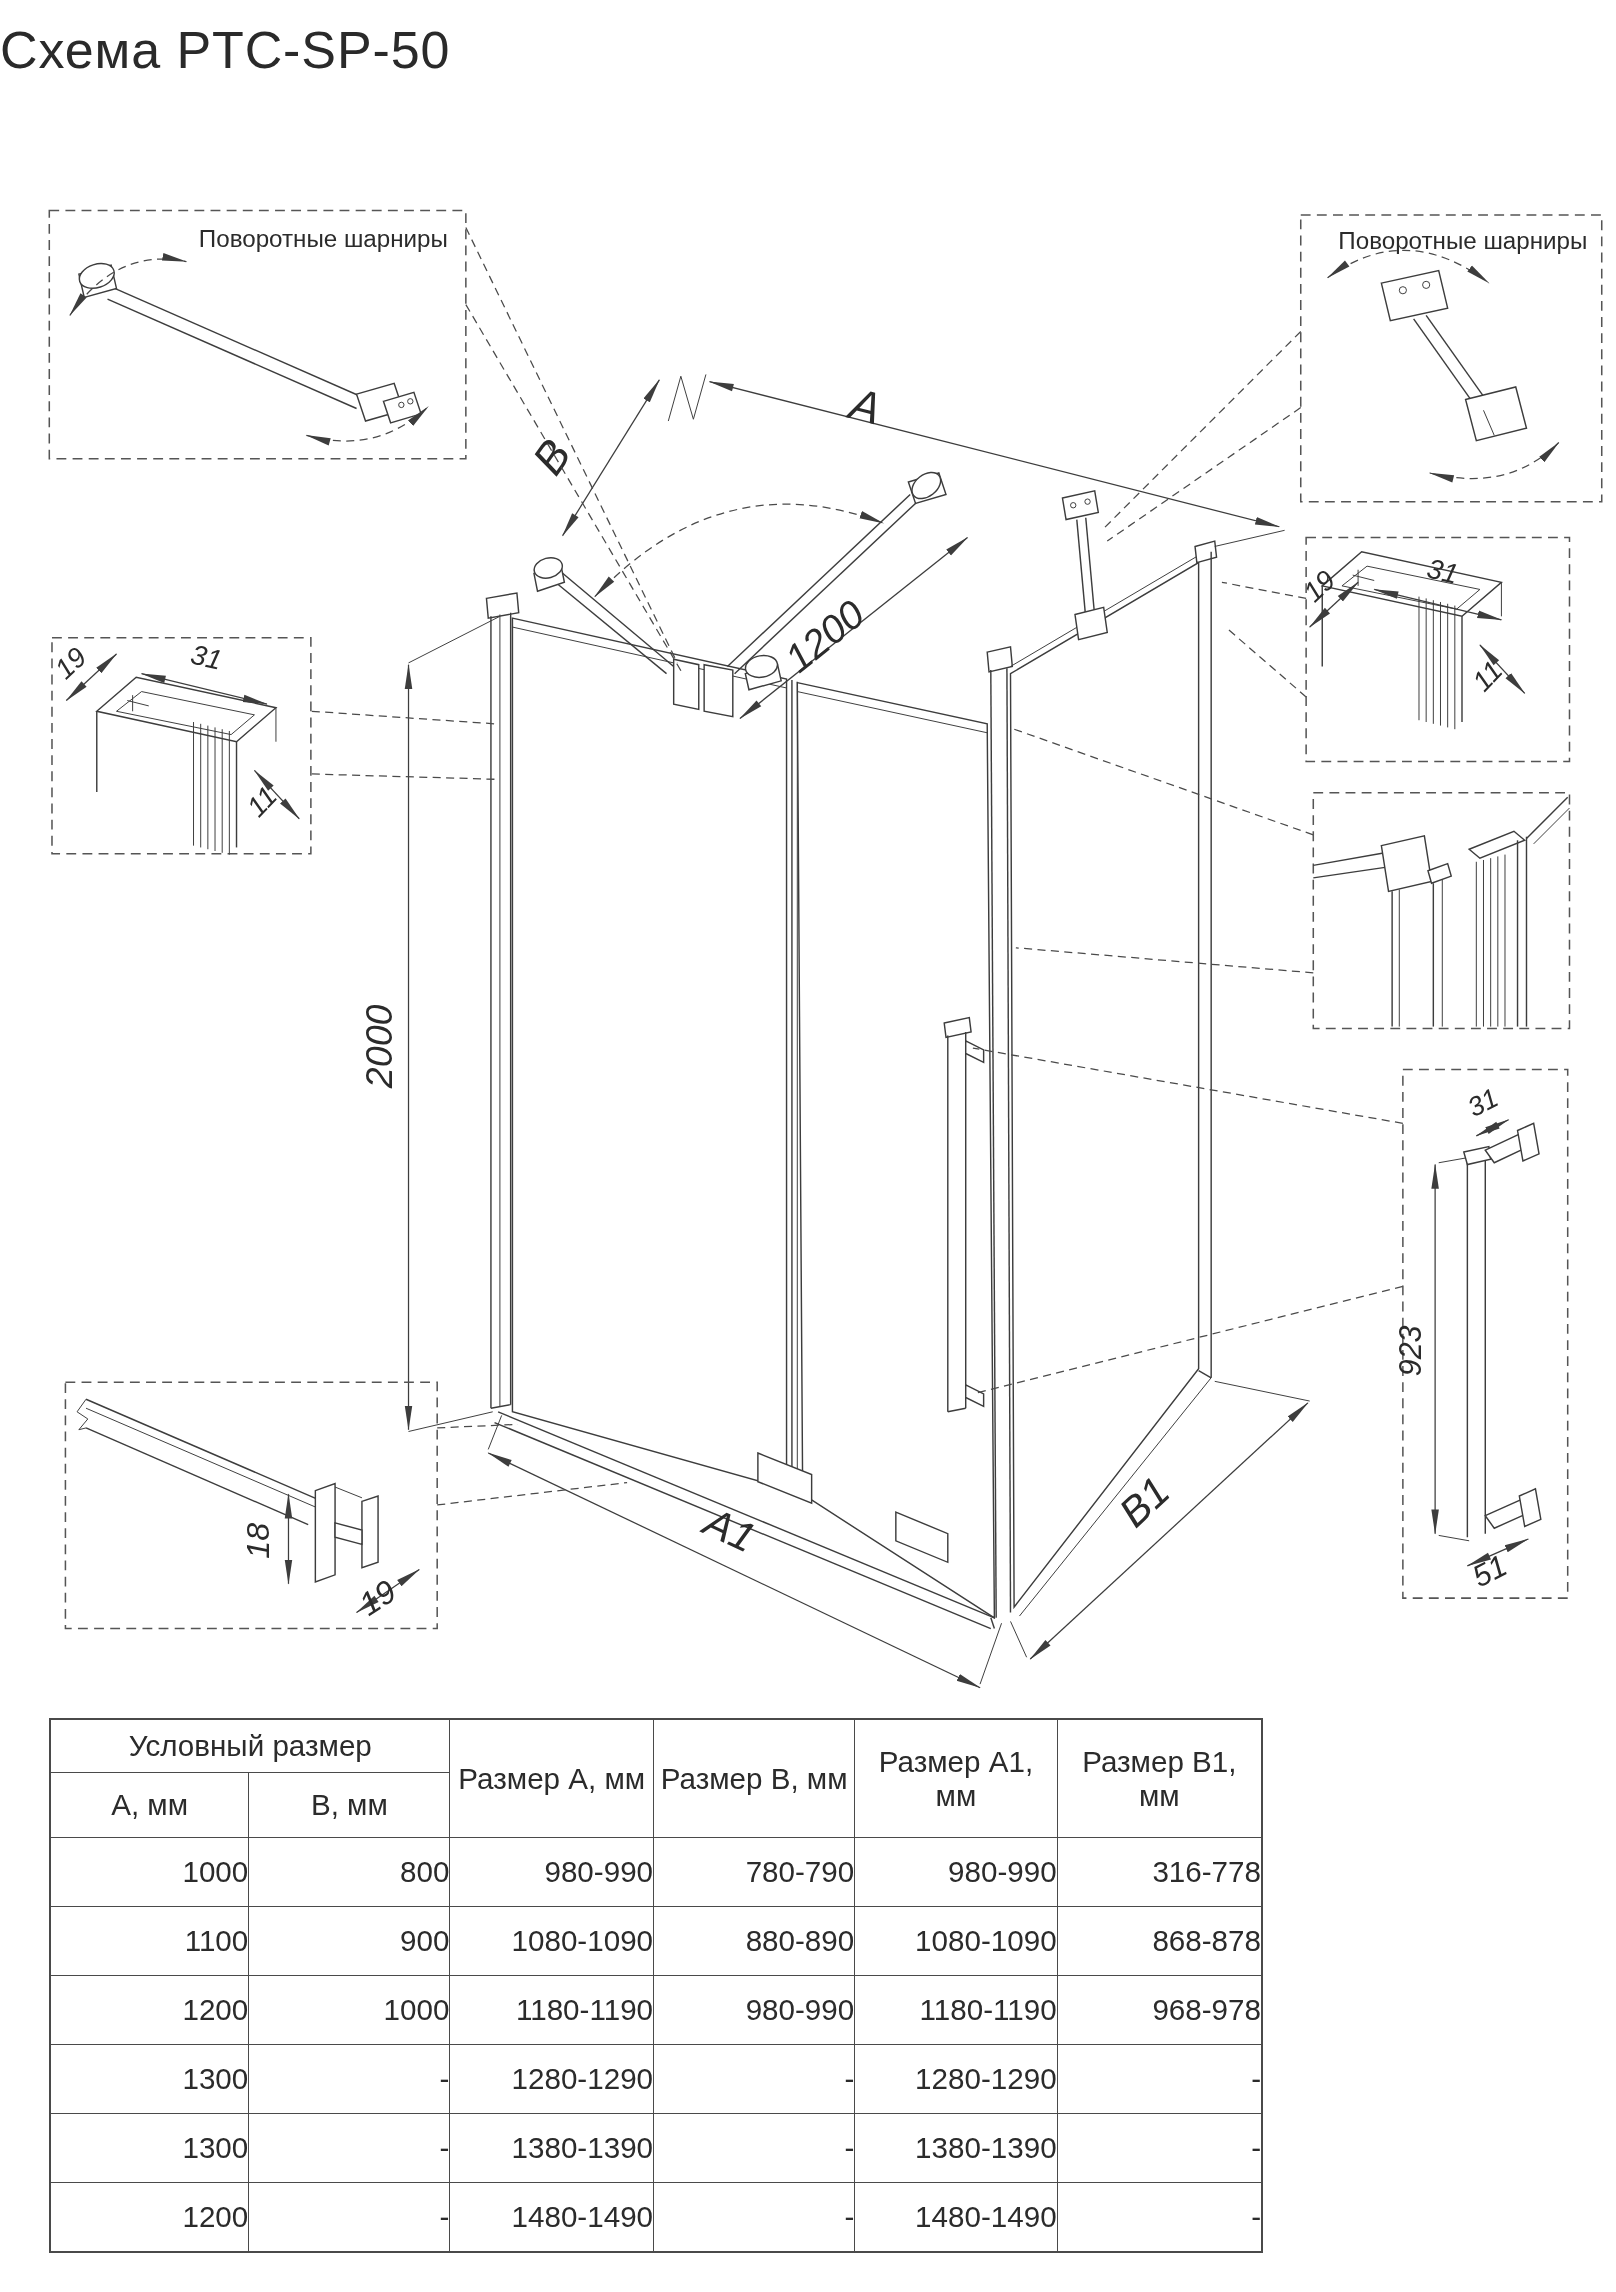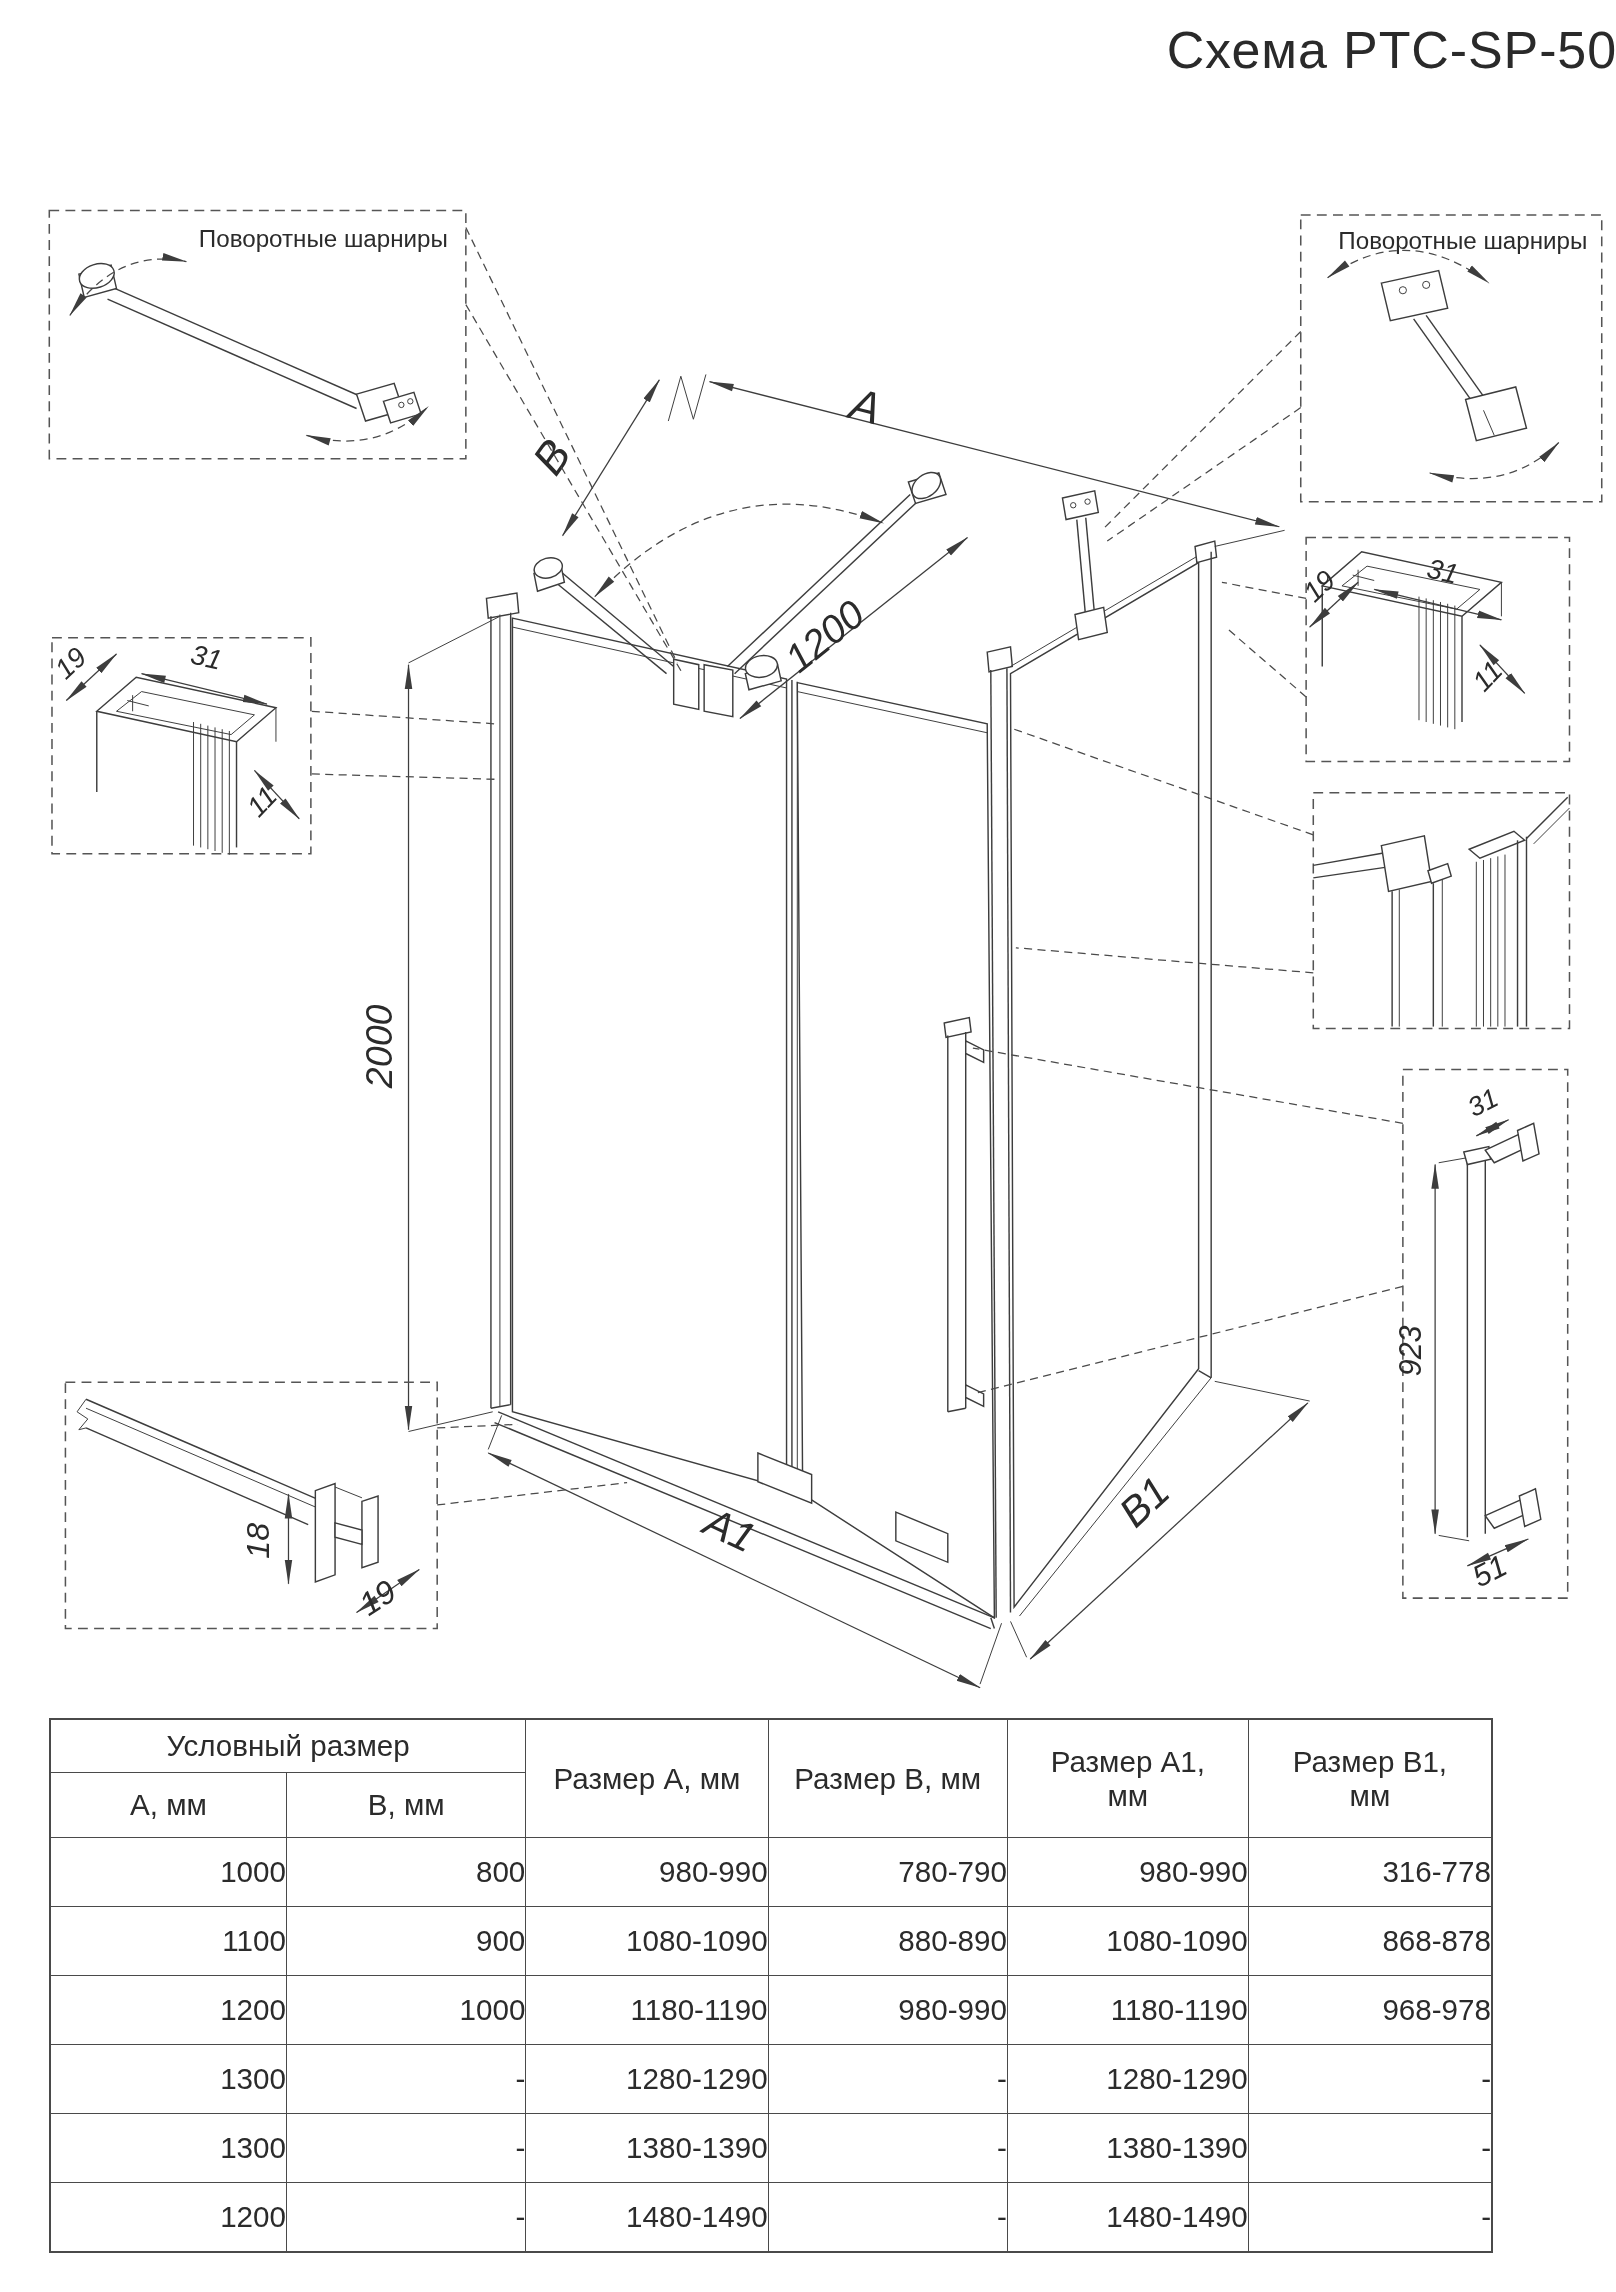--- a/index.html
+++ b/index.html
@@ -1,34 +1,34 @@
 <!DOCTYPE html>
 <html style="font-size:14.3px"><head>
 <meta charset="utf-8">
 <style>
   html,body{margin:0;padding:0;}
   body{
     width:1617px;height:2293px;position:relative;background:#ffffff;
     font-family:"Liberation Sans",sans-serif;color:#2b2b2b;overflow:hidden;
   }
   .page-title{
-    position:absolute;top:19.7px;left:0;width:100%;text-align:right;
+    position:absolute;top:19.7px;left:0;width:100%;text-align:left;
     font-size:52px;letter-spacing:0.9px;color:#2a2a2a;
   }
   svg text{fill:#2b2b2b;stroke:none;font-family:"Liberation Sans",sans-serif;}
   .dimtxt{font-style:italic;}
   .ln{stroke:#3d3d3d;stroke-width:1.6;fill:none;}
   .fw{stroke:#3d3d3d;stroke-width:1.6;fill:#ffffff;}
   .thin{stroke:#3d3d3d;stroke-width:1.1;fill:none;}
   .dsh{stroke:#4a4a4a;stroke-width:1.4;fill:none;stroke-dasharray:9 6;}
   .dimln{stroke:#3d3d3d;stroke-width:1.4;fill:none;}
   .box{fill:none;stroke:#555;stroke-width:1.7;stroke-dasharray:11 7;}
   
   .size-table{
-    position:absolute;left:49px;top:1718px;width:1444px;height:532px;
+    position:absolute;left:49px;top:1718px;width:1214px;height:532px;
     border-collapse:collapse;table-layout:fixed;
   }
   .size-table th,.size-table td{
     border:1.8px solid #4a4a4a;text-align:center;vertical-align:middle;
     font-size:29.6px;font-weight:normal;padding:0;
   }
   .size-table{border:2.7px solid #4a4a4a;}
   .size-table .h1 th{height:52px;}
   .size-table .h2 th{height:64px;margin-left:25px;}
   .size-table td{height:68px;text-align:right;}

